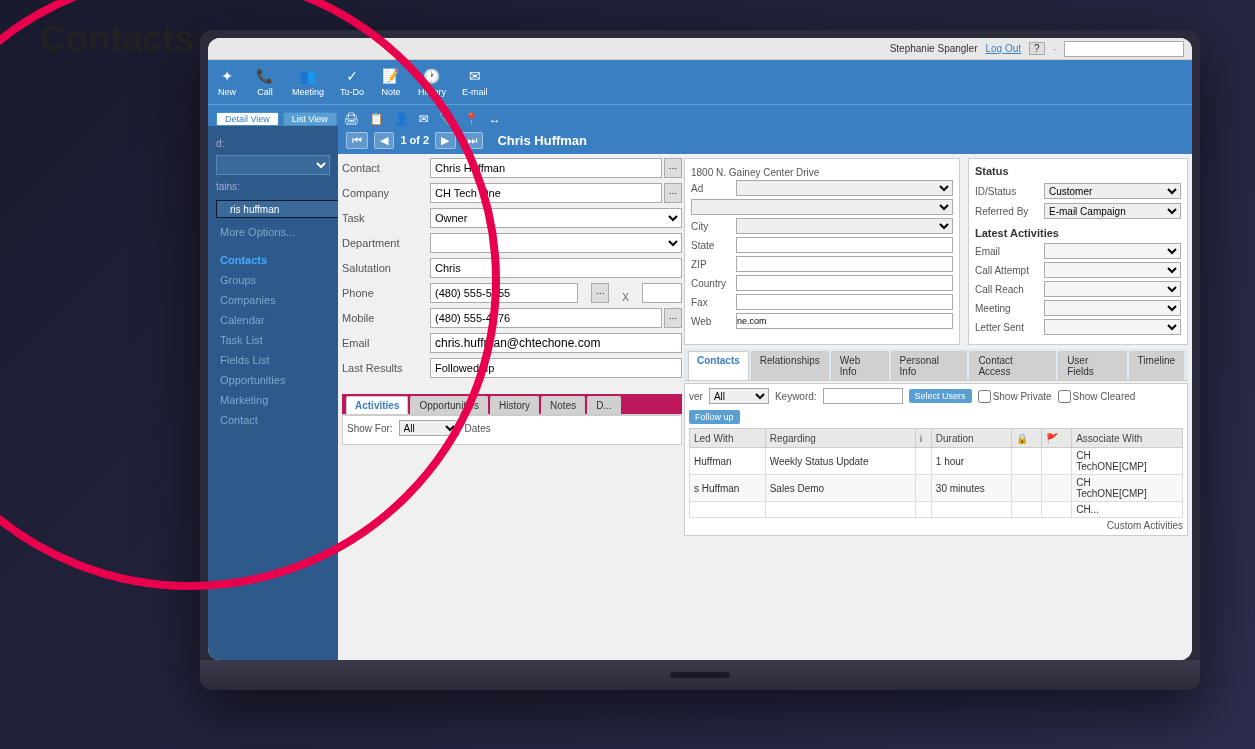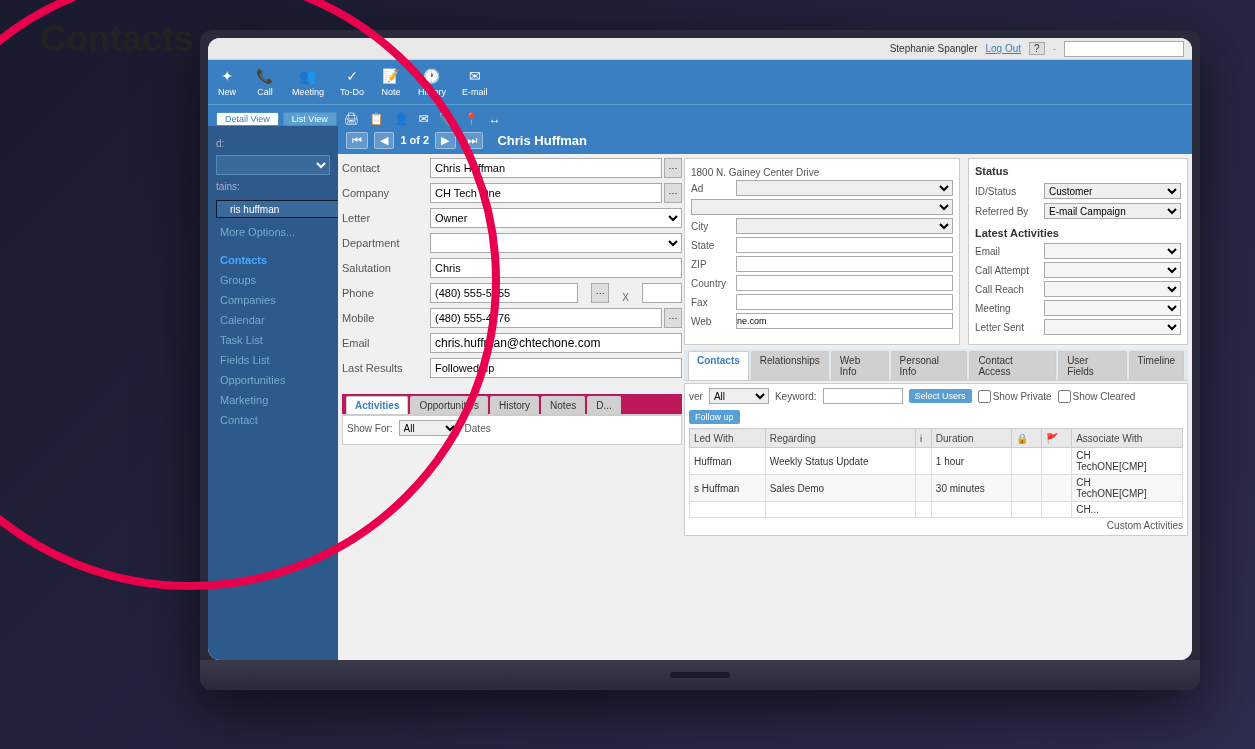--- a/index.html
+++ b/index.html
@@ -742,21 +742,21 @@
 
               <div class="form-row">
                 <span class="form-label">Company</span>
                 <div class="form-input-with-btn">
                   <input class="form-input-main" value="CH Tech One" style="">
                   <button class="form-dots-btn">···</button>
                 </div>
               </div>
 
               <div class="form-row">
-                <span class="form-label">Letter</span>
+                <span class="form-label">Task</span>
                 <select class="form-select">
                   <option>Owner</option>
                 </select>
               </div>
 
               <div class="form-row">
                 <span class="form-label">Department</span>
                 <select class="form-select">
                   <option></option>
                 </select>

